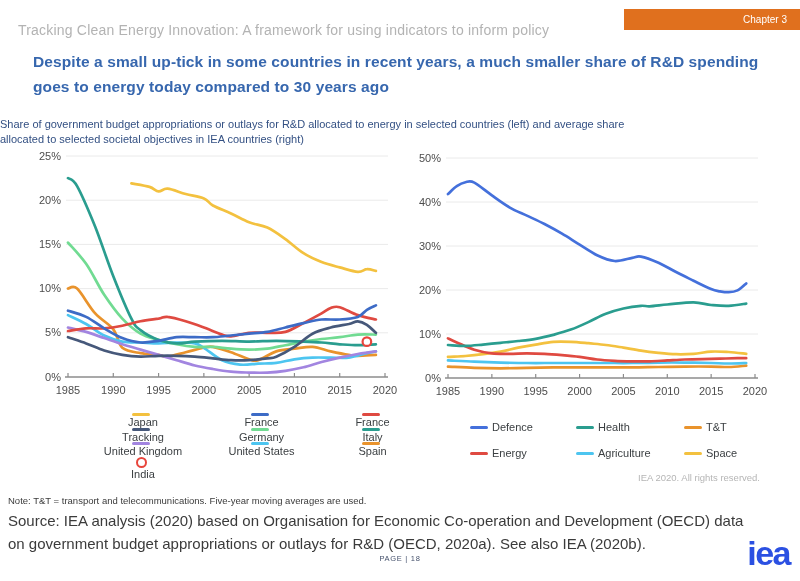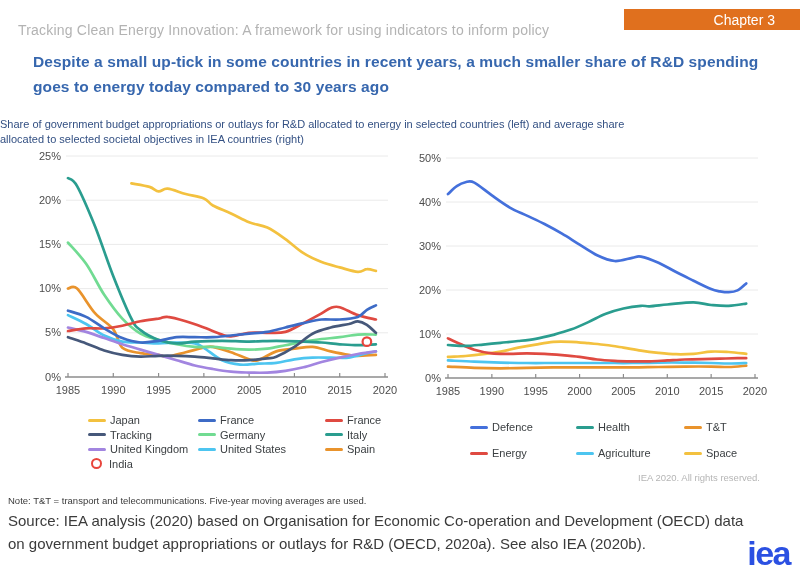--- a/index.html
+++ b/index.html
@@ -1,36 +1,36 @@
 <!DOCTYPE html>
 <html><head>
 <meta charset="utf-8">
 <style>
   html,body{margin:0;padding:0;background:#fff;}
   .page{position:relative;width:800px;height:581px;background:#ffffff;overflow:hidden;
         font-family:"Liberation Sans",sans-serif;}
   .running{position:absolute;left:18px;top:22px;font-size:14px;color:#B3B3B3;letter-spacing:.2px;}
   .badge{position:absolute;right:0;top:9px;width:176px;height:21px;background:#E0701E;color:#fff;
-         font-size:14px;display:flex;align-items:center;justify-content:flex-end;
-         padding-right:25px;box-sizing:border-box;}
+         font-size:10px;display:flex;align-items:center;justify-content:flex-end;
+         padding-right:13px;box-sizing:border-box;}
   .title{position:absolute;left:18px;top:50px;width:778px;font-size:15.5px;font-weight:700;
          color:#3767AE;line-height:1.6;letter-spacing:.1px;margin-left:15px;}
   .title span{display:block;}
   .caption{position:absolute;left:0;top:117px;width:100%;text-align:left;font-size:11px;
            color:#335083;line-height:1.4;}
   .caption span{display:block;}
   .chart{position:absolute;}
   #chartL{left:30px;top:147px;width:372px;height:250px;}
   #chartR{left:412px;top:147px;width:372px;height:250px;}
   .legend{position:absolute;display:flex;font-size:11px;color:#3C4043;}
   #legendL{left:88px;top:413px;}
   #legendL .lcol:nth-child(1){width:110px;}
   #legendL .lcol:nth-child(2){width:127px;}
   #legendL .lcol:nth-child(3){width:95px;}
-  #legendL .leg-item{height:14.5px;}
+  #legendL .leg-item{height:14.5px;flex-direction:column;}
   #legendR{left:470px;top:414px;}
   #legendR .lcol:nth-child(1){width:106px;}
   #legendR .lcol:nth-child(2){width:108px;}
   #legendR .lcol:nth-child(3){width:90px;}
   #legendR .leg-item{height:26px;}
   .leg-item{display:flex;align-items:center;}
   .swatch{width:18px;height:3px;border-radius:2px;margin-right:4px;flex:none;}
   .ring{width:7px;height:7px;border-radius:50%;border:2px solid #E8453C;background:#fff;
         margin:0 7px 0 3px;flex:none;box-sizing:content-box;}
   .copyright{position:absolute;right:40px;top:472px;font-size:9.5px;color:#B5B5B5;}
@@ -221,15 +221,16 @@
         <div class="leg-item">
           <span class="swatch" style="background: rgb(243, 193, 63);"></span>
           <span>Space</span>
         </div>
       </div>
     </div>
 
   <div class="copyright">IEA 2020. All rights reserved.</div>
   <div class="note">Note: T&amp;T = transport and telecommunications. Five-year moving averages are used.</div>
   <div class="source">Source: IEA analysis (2020) based on Organisation for Economic Co-operation and Development (OECD) data on government budget appropriations or outlays for R&amp;D (OECD, 2020a). See also IEA (2020b).</div>
+  <div class="pageno">PAGE | 18</div>
   <div class="logo">iea</div>
 
 </div>
 
 </body></html>

